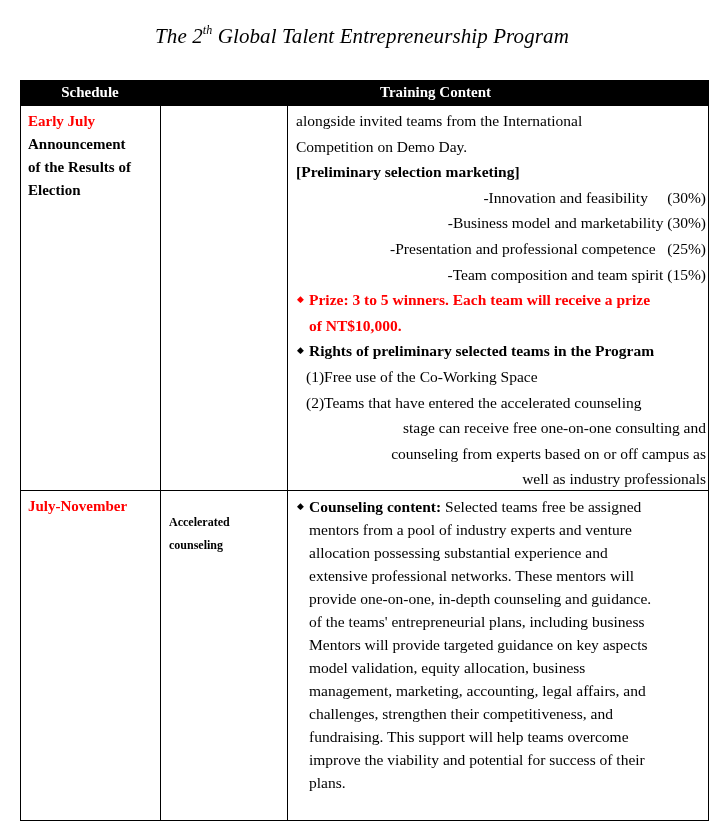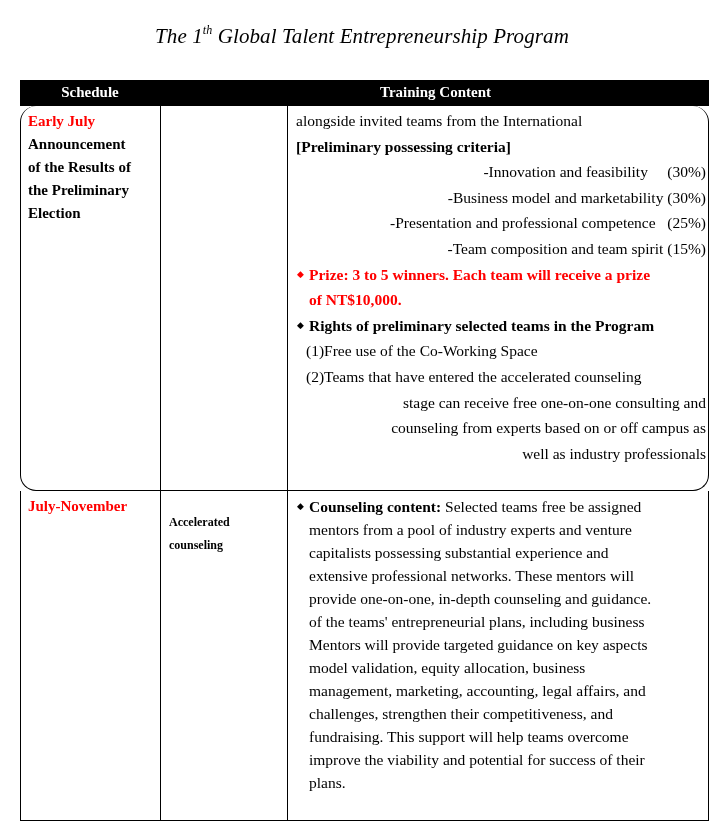--- a/index.html
+++ b/index.html
@@ -17,63 +17,63 @@
     .table {
       position: absolute; left: 20px; top: 80px; width: 689px;
     }
     .hdr {
       height: 26px; background: #000000; color: #ffffff;
       font-weight: bold; font-size: 15px; position: relative;
     }
     .hdr .h1 { position: absolute; left: 0; width: 140px; top: 4px; text-align: center; }
     .hdr .h2 { position: absolute; left: 142px; width: 547px; top: 4px; text-align: center; }
     .row { position: relative; border-left: 1.5px solid #000; border-right: 1.5px solid #000; border-bottom: 1.5px solid #000; }
-    .row1 { height: 384px; border-radius: 16px; }
+    .row1 { height: 384px; }
     .row2 { height: 329px; }
     .vline { position: absolute; top: 0; bottom: 0; width: 0; border-left: 1.5px solid #000; }
     .v1 { left: 139px; }
     .v2 { left: 266px; }
     .col1 { position: absolute; left: 7px; top: 4px; width: 128px; font-weight: bold; font-size: 15px; line-height: 23px; }
     .col2 { position: absolute; left: 148px; top: 20px; width: 110px; font-weight: bold; font-size: 12px; line-height: 23px; }
     .col3 { position: absolute; left: 275px; top: 2px; width: 410px; font-size: 15.5px; line-height: 25.6px; }
     .red { color: #ff0000; }
     .b { font-weight: bold; }
     .crit { padding-left: 6px; white-space: pre; text-align: right; }
     .crit .dash { display: inline-block; width: 22px; }
     .bul { position: relative; padding-left: 13px; }
     .bul .diamond { position: absolute; left: 1px; top: 0; font-size: 9px; }
     .sub { padding-left: 10px; }
     .sub2 { padding-left: 40px; text-align: right; }
     .par { line-height: 23px; }
   </style>
 </head>
 <body>
 
-<div class="title"><span>The 1</span><sup>th</sup><span> Global Talent Entrepreneurship Program</span></div>
+<div class="title"><span>The 2</span><sup>th</sup><span> Global Talent Entrepreneurship Program</span></div>
 
 <div class="table">
   <div class="hdr">
     <div class="h1">Schedule</div>
     <div class="h2">Training Content</div>
   </div>
 
   <div class="row row1">
     <div class="vline v1"></div>
     <div class="vline v2"></div>
     <div class="col1">
       <div class="red">Early July</div>
       <div>Announcement</div>
       <div>of the Results of</div>
-      <div>the Preliminary</div>
       <div>Election</div>
     </div>
     <div class="col2"></div>
     <div class="col3">
       <div>alongside invited teams from the International</div>
-      <div class="b">[Preliminary possessing criteria]</div>
+      <div>Competition on Demo Day.</div>
+      <div class="b">[Preliminary selection marketing]</div>
       <div class="crit"><span class="dash">-</span><span>Innovation and feasibility     (30%)</span></div>
       <div class="crit"><span class="dash">-</span><span>Business model and marketability (30%)</span></div>
       <div class="crit"><span class="dash">-</span><span>Presentation and professional competence   (25%)</span></div>
       <div class="crit"><span class="dash">-</span><span>Team composition and team spirit (15%)</span></div>
       <div class="bul b red">
         <span class="diamond">◆</span>
         <div>Prize: 3 to 5 winners. Each team will receive a prize</div>
         <div>of NT$10,000.</div>
       </div>
       <div class="bul b">
@@ -96,21 +96,21 @@
     </div>
     <div class="col2">
       <div>Accelerated</div>
       <div>counseling</div>
     </div>
     <div class="col3 par" style="top:4px;">
       <div class="bul">
         <span class="diamond">◆</span>
         <span class="b">Counseling content:</span><span> Selected teams free be assigned</span>
         <div>mentors from a pool of industry experts and venture</div>
-        <div>capitalists possessing substantial experience and</div>
+        <div>allocation possessing substantial experience and</div>
         <div>extensive professional networks. These mentors will</div>
         <div>provide one-on-one, in-depth counseling and guidance.</div>
         <div>of the teams' entrepreneurial plans, including business</div>
         <div>Mentors will provide targeted guidance on key aspects</div>
         <div>model validation, equity allocation, business</div>
         <div>management, marketing, accounting, legal affairs, and</div>
         <div>challenges, strengthen their competitiveness, and</div>
         <div>fundraising. This support will help teams overcome</div>
         <div>improve the viability and potential for success of their</div>
         <div>plans.</div>

